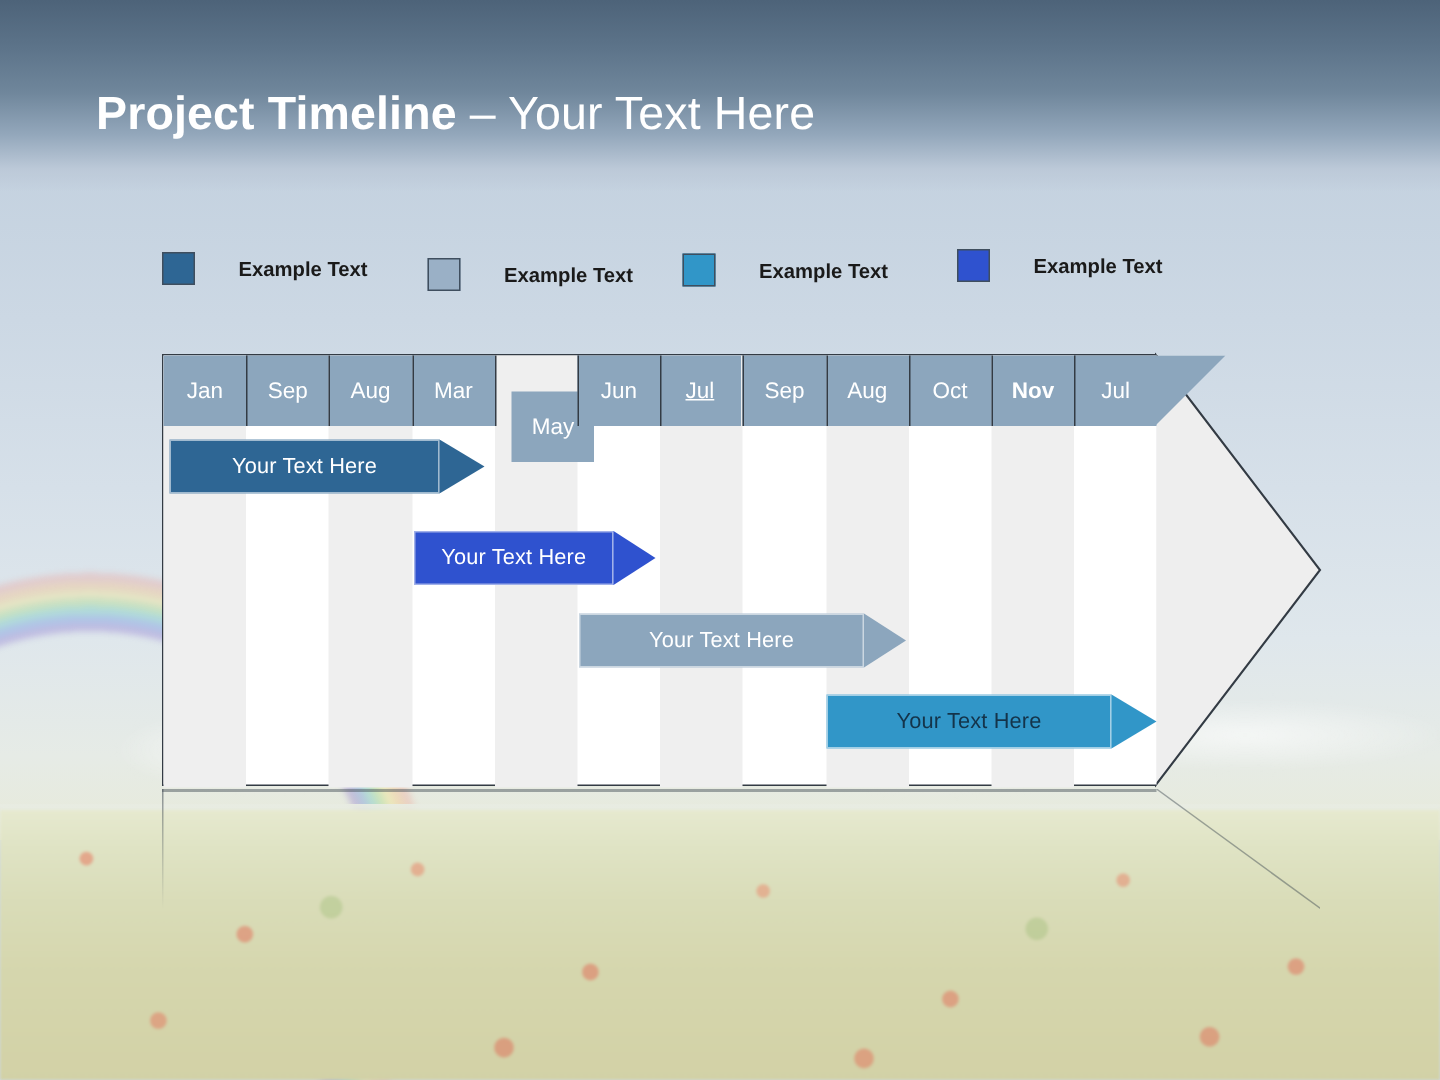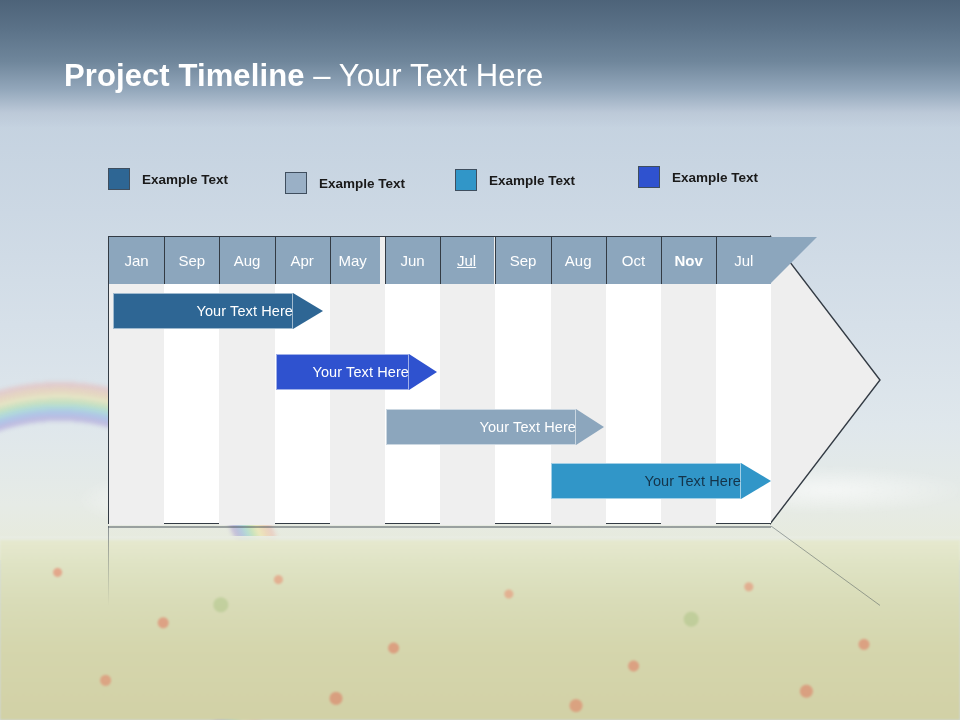--- a/index.html
+++ b/index.html
@@ -84,21 +84,21 @@
   #page-title .t-bold { font-weight:bold; }
   #page-title .t-light { font-weight:normal; }
 
   
   #legend { position:absolute; left:108px; top:166px; z-index:3; width:740px; height:30px; }
   .legend-item { position:absolute; display:flex; align-items:center; }
   .legend-swatch {
     width:22px; height:22px; border:1px solid #3f4e5e; flex:0 0 auto;
   }
   .legend-label {
-    margin-left:12px; font-size:13.5px; font-weight:bold; color:#1a1a1a;
+    margin-left:29px; font-size:13.5px; font-weight:bold; color:#1a1a1a;
     white-space:nowrap;
   }
 
   
   #chart { position:absolute; left:108px; top:236px; z-index:3; width:772px; height:290px; }
   #chart-arrow-body {
     position:absolute; left:0; top:0; width:663px; height:288px;
     background:#ffffff;
     border:1.4px solid #333b44; border-right:none;
   }
@@ -127,21 +127,21 @@
   }
   #month-header-cap .cap-tri {
     position:absolute; left:0; top:0; width:0; height:0;
     border-top:47px solid #8ca6bd;
     border-right:47px solid transparent;
   }
 
   
   .bar {
     position:absolute; height:36px; display:flex; align-items:center;
-    justify-content:flex-end;
+    justify-content:center;
   }
   .bar-body {
     position:absolute; left:0; top:0; height:36px;
     border:1px solid rgba(255,255,255,.55);
   }
   .bar-tip {
     position:absolute; top:0; width:0; height:0;
     border-top:18px solid transparent;
     border-bottom:18px solid transparent;
   }
@@ -231,23 +231,23 @@
         <div class="col-stripe" style="left: 496.8px;"></div>
         <div class="col-stripe alt" style="left: 552px;"></div>
         <div class="col-stripe" style="left: 607.2px;"></div>
       </div>
     <div id="month-header">
         <div class="month-cell" style="left: 0px;">Jan</div>
         <div class="month-cell" style="left: 55.2px;">Sep</div>
         <div class="col-divider" style="left: 55.2px;"></div>
         <div class="month-cell" style="left: 110.4px;">Aug</div>
         <div class="col-divider" style="left: 110.4px;"></div>
-        <div class="month-cell" style="left: 165.6px;">Apr</div>
+        <div class="month-cell" style="left: 165.6px;">Mar</div>
         <div class="col-divider" style="left: 165.6px;"></div>
-        <div class="month-cell" style="left: 216px;">May</div>
+        <div class="month-cell" style="left: 232px; margin-top: 24px;">May</div>
         <div class="col-divider" style="left: 220.8px;"></div>
         <div class="month-cell" style="left: 276px;">Jun</div>
         <div class="col-divider" style="left: 276px;"></div>
         <div class="month-cell" style="left: 330px; text-decoration: underline;">Jul</div>
         <div class="col-divider" style="left: 331.2px;"></div>
         <div class="month-cell" style="left: 386.4px;">Sep</div>
         <div class="col-divider" style="left: 386.4px;"></div>
         <div class="month-cell" style="left: 441.6px;">Aug</div>
         <div class="col-divider" style="left: 441.6px;"></div>
         <div class="month-cell" style="left: 496.8px;">Oct</div>

